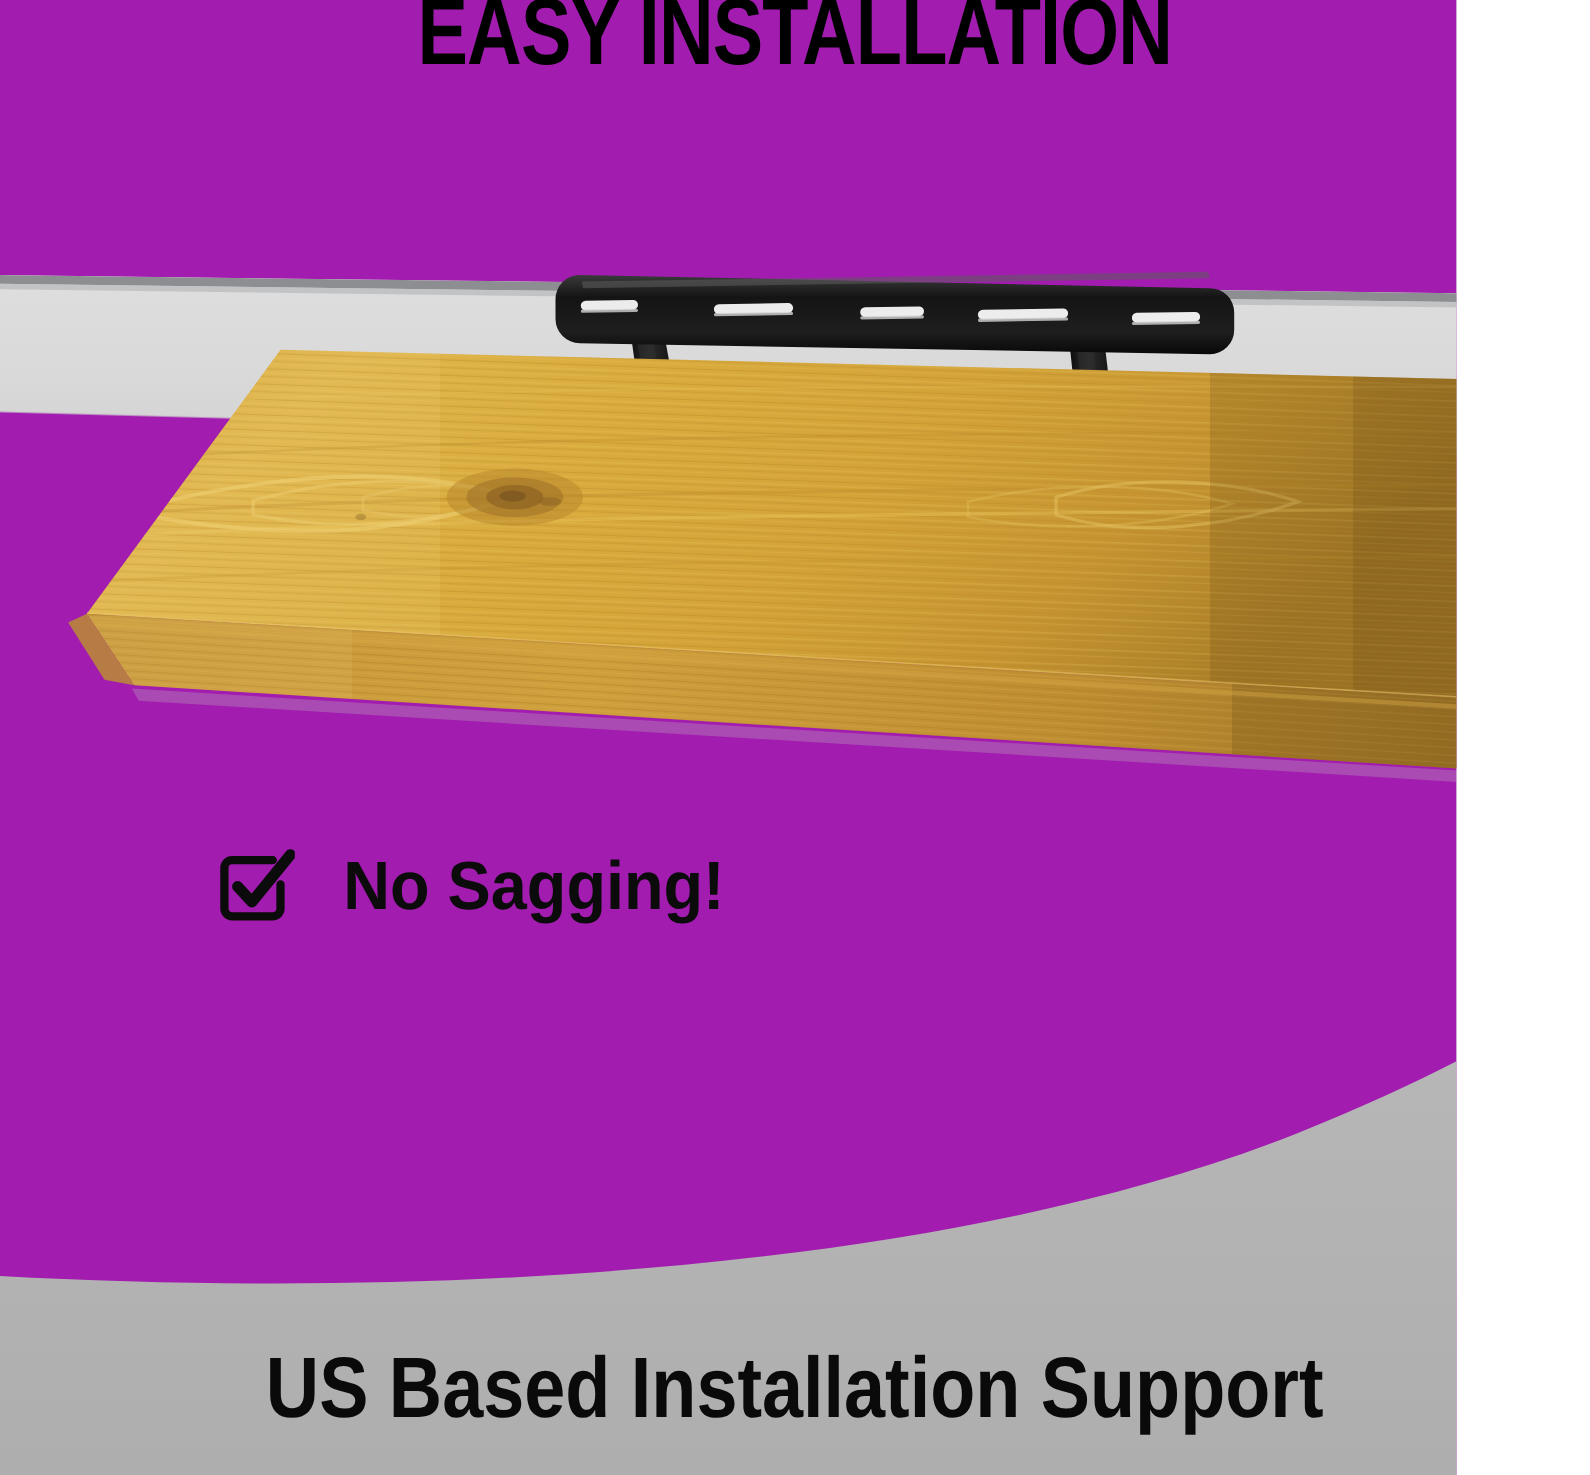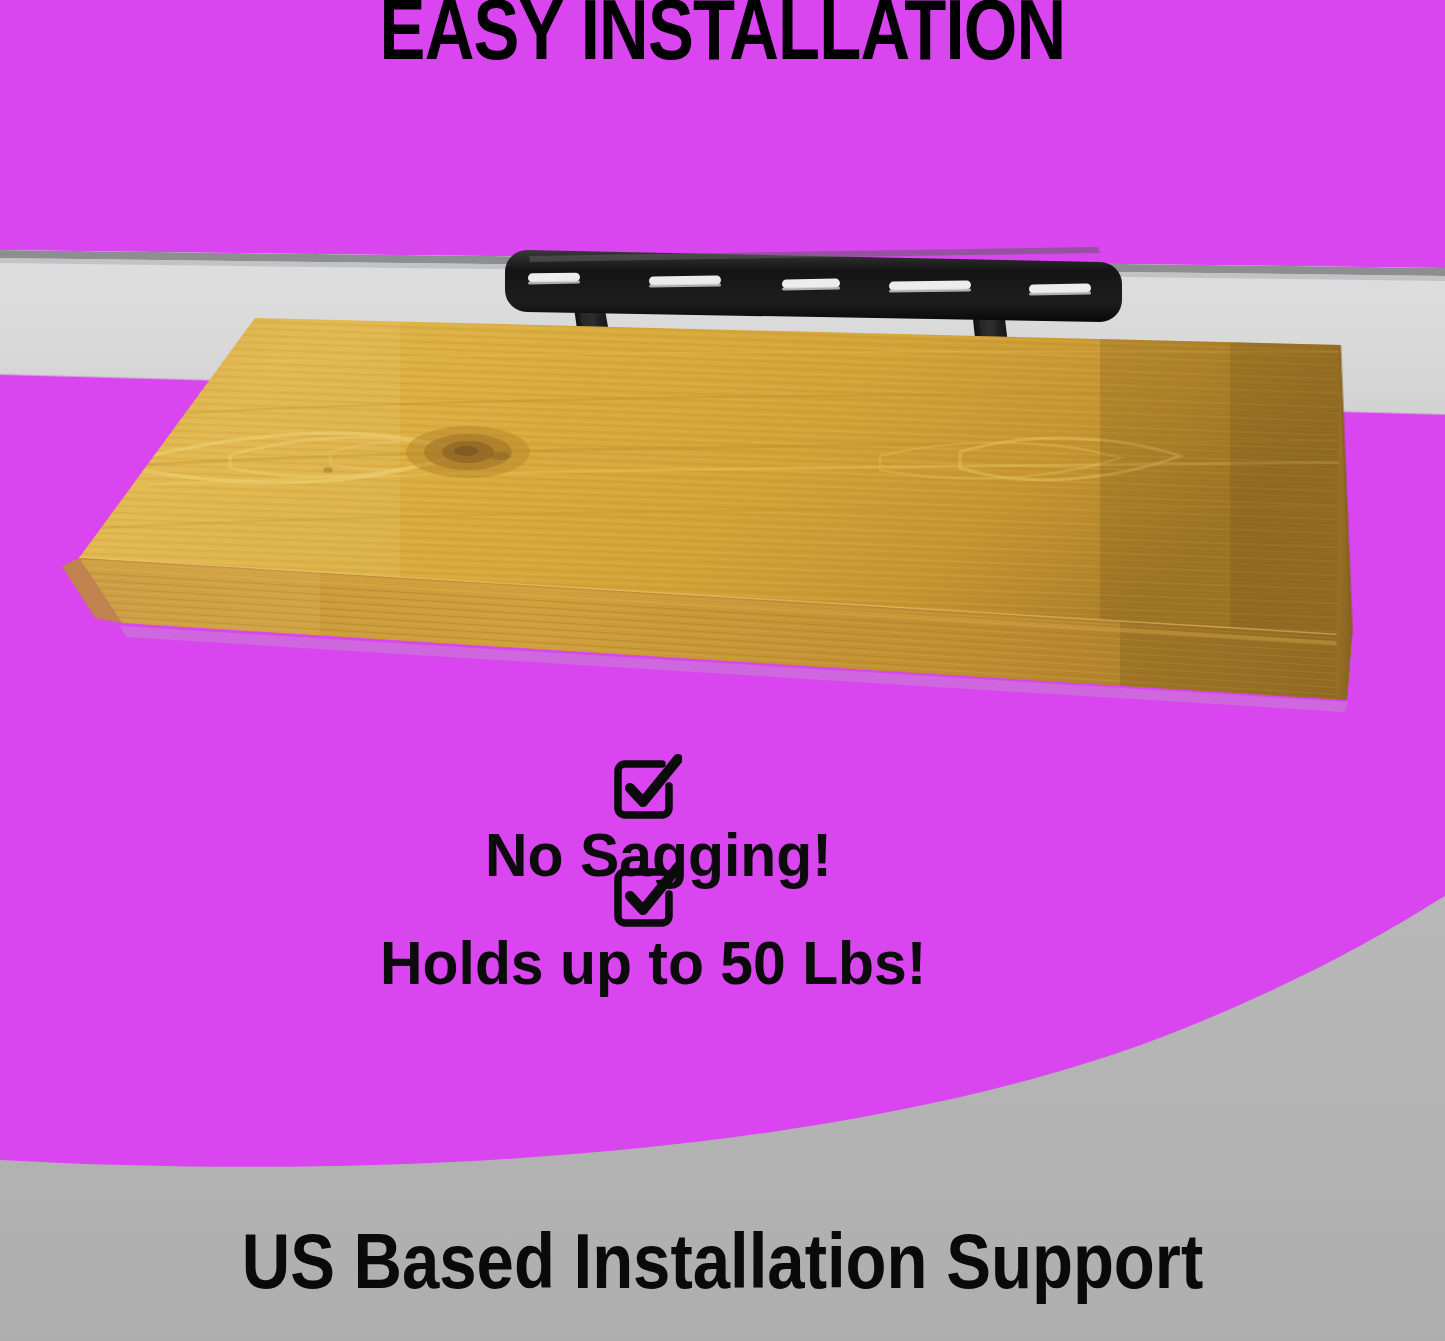--- a/index.html
+++ b/index.html
@@ -5,23 +5,23 @@
   html, body {
     margin: 0;
     padding: 0;
     background: #ffffff;
   }
   body {
     font-family: "Liberation Sans", sans-serif;
   }
   #stage {
     position: relative;
-    width: 1445px;
+    width: 1324px;
     height: 1341px;
-    background: #d946ef;
+    background: #a21caf;
     overflow: hidden;
   }
   #scene {
     position: absolute;
     left: 0;
     top: 0;
     width: 1445px;
     height: 1341px;
   }
 
@@ -47,21 +47,20 @@
   .features {
     position: absolute;
     left: 196px;
     top: 752px;
     width: 900px;
   }
   .feature-row {
     display: flex;
     align-items: center;
     height: 108px;
-    flex-direction: column;
   }
   .feature-check {
     width: 72px;
     height: 72px;
     flex: 0 0 72px;
     display: block;
   }
   .feature-label {
     margin-left: 44px;
     font-family: "Liberation Sans", sans-serif;
@@ -280,26 +279,19 @@
   <div class="features">
 
     <div class="feature-row">
       <svg class="feature-check" viewBox="0 0 72 72">
         <path d="M52,12 H15 A7,7 0 0 0 8,19 V56 A7,7 0 0 0 15,63 H52 A7,7 0 0 0 59,56 V34" fill="none" stroke="#0b0b0b" stroke-width="7.5" stroke-linecap="round" stroke-linejoin="round"></path>
         <path d="M20,36 L33,50 L68,7" fill="none" stroke="#0b0b0b" stroke-width="10" stroke-linecap="round" stroke-linejoin="round"></path>
       </svg>
       <div class="feature-label">No Sagging!</div>
     </div>
 
-    <div class="feature-row">
-      <svg class="feature-check" viewBox="0 0 72 72">
-        <path d="M52,12 H15 A7,7 0 0 0 8,19 V56 A7,7 0 0 0 15,63 H52 A7,7 0 0 0 59,56 V34" fill="none" stroke="#0b0b0b" stroke-width="7.5" stroke-linecap="round" stroke-linejoin="round"></path>
-        <path d="M20,36 L33,50 L68,7" fill="none" stroke="#0b0b0b" stroke-width="10" stroke-linecap="round" stroke-linejoin="round"></path>
-      </svg>
-      <div class="feature-label">Holds up to 50 Lbs!</div>
-    </div>
 
 
   </div>
 
   <div class="bottom-caption">US Based Installation Support</div>
 
 </div>
 
 </body></html>

